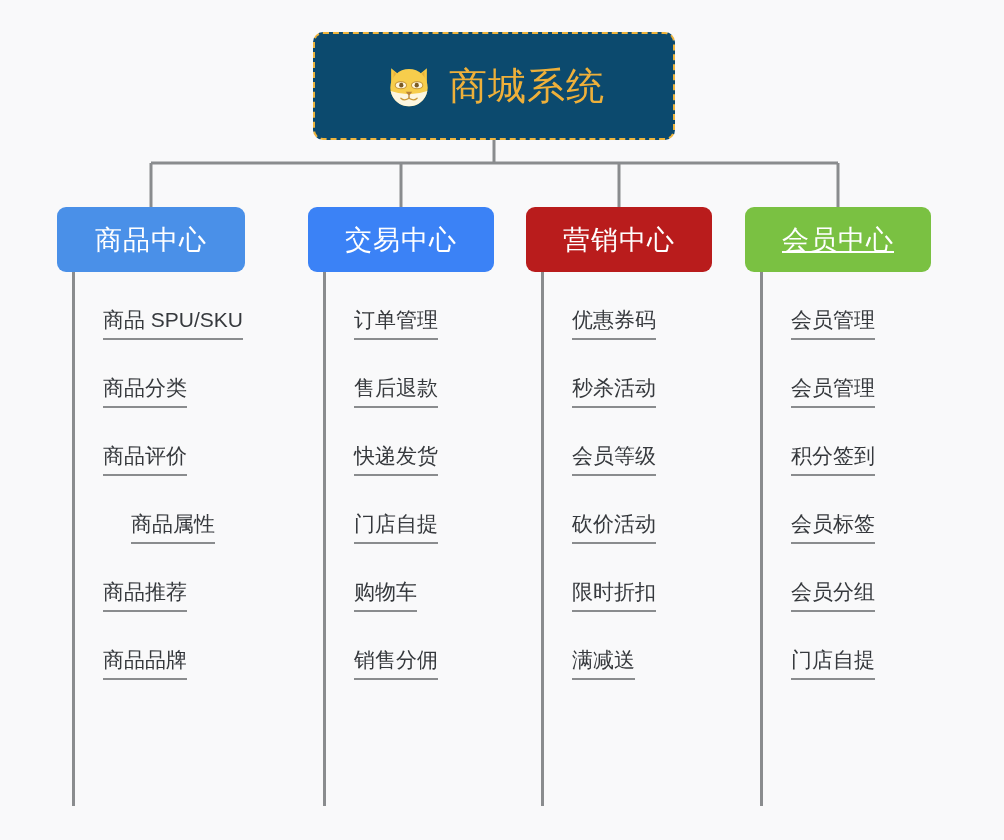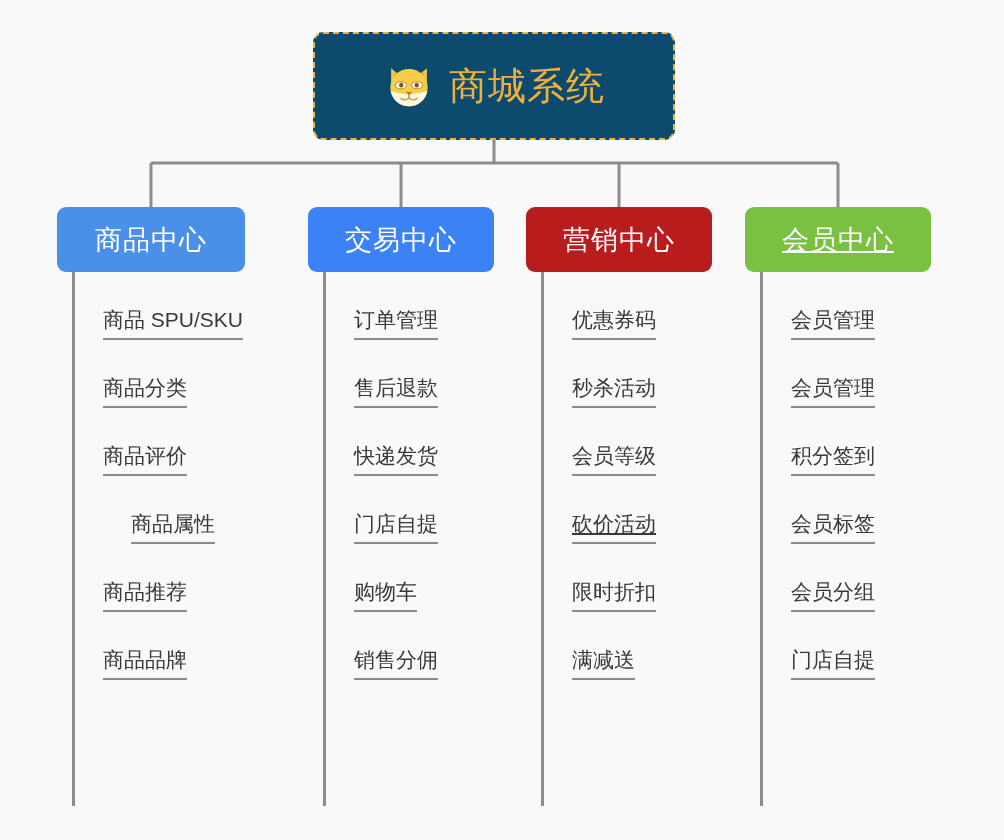--- a/index.html
+++ b/index.html
@@ -210,21 +210,21 @@
           <div class="leaf">
             <span class="leaf-label" style="border-bottom-color: rgb(138, 140, 142);">优惠券码</span>
           </div>
           <div class="leaf">
             <span class="leaf-label" style="border-bottom-color: rgb(138, 140, 142);">秒杀活动</span>
           </div>
           <div class="leaf">
             <span class="leaf-label" style="border-bottom-color: rgb(138, 140, 142);">会员等级</span>
           </div>
           <div class="leaf">
-            <span class="leaf-label" style="border-bottom-color: rgb(138, 140, 142); text-decoration: underline;">砍价活动</span>
+            <span class="leaf-label" style="border-bottom-color: rgb(138, 140, 142);">砍价活动</span>
           </div>
           <div class="leaf">
             <span class="leaf-label" style="border-bottom-color: rgb(138, 140, 142);">限时折扣</span>
           </div>
           <div class="leaf">
             <span class="leaf-label" style="border-bottom-color: rgb(138, 140, 142);">满减送</span>
           </div>
         </div>
       </div>
       <div class="branch" style="left: 745px; width: 186px;">

